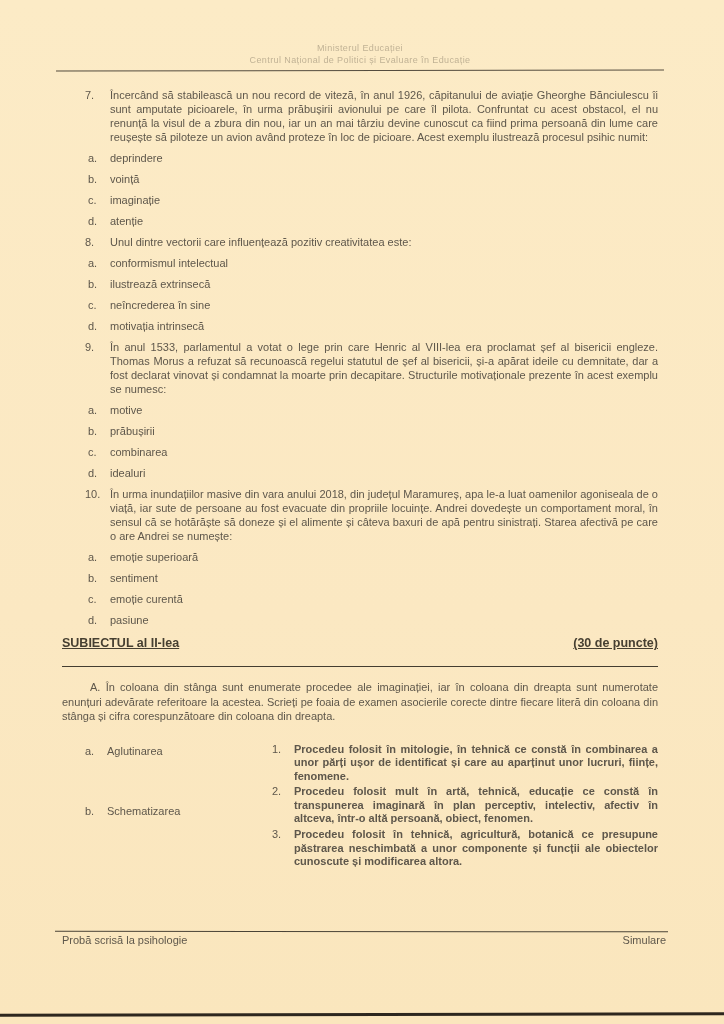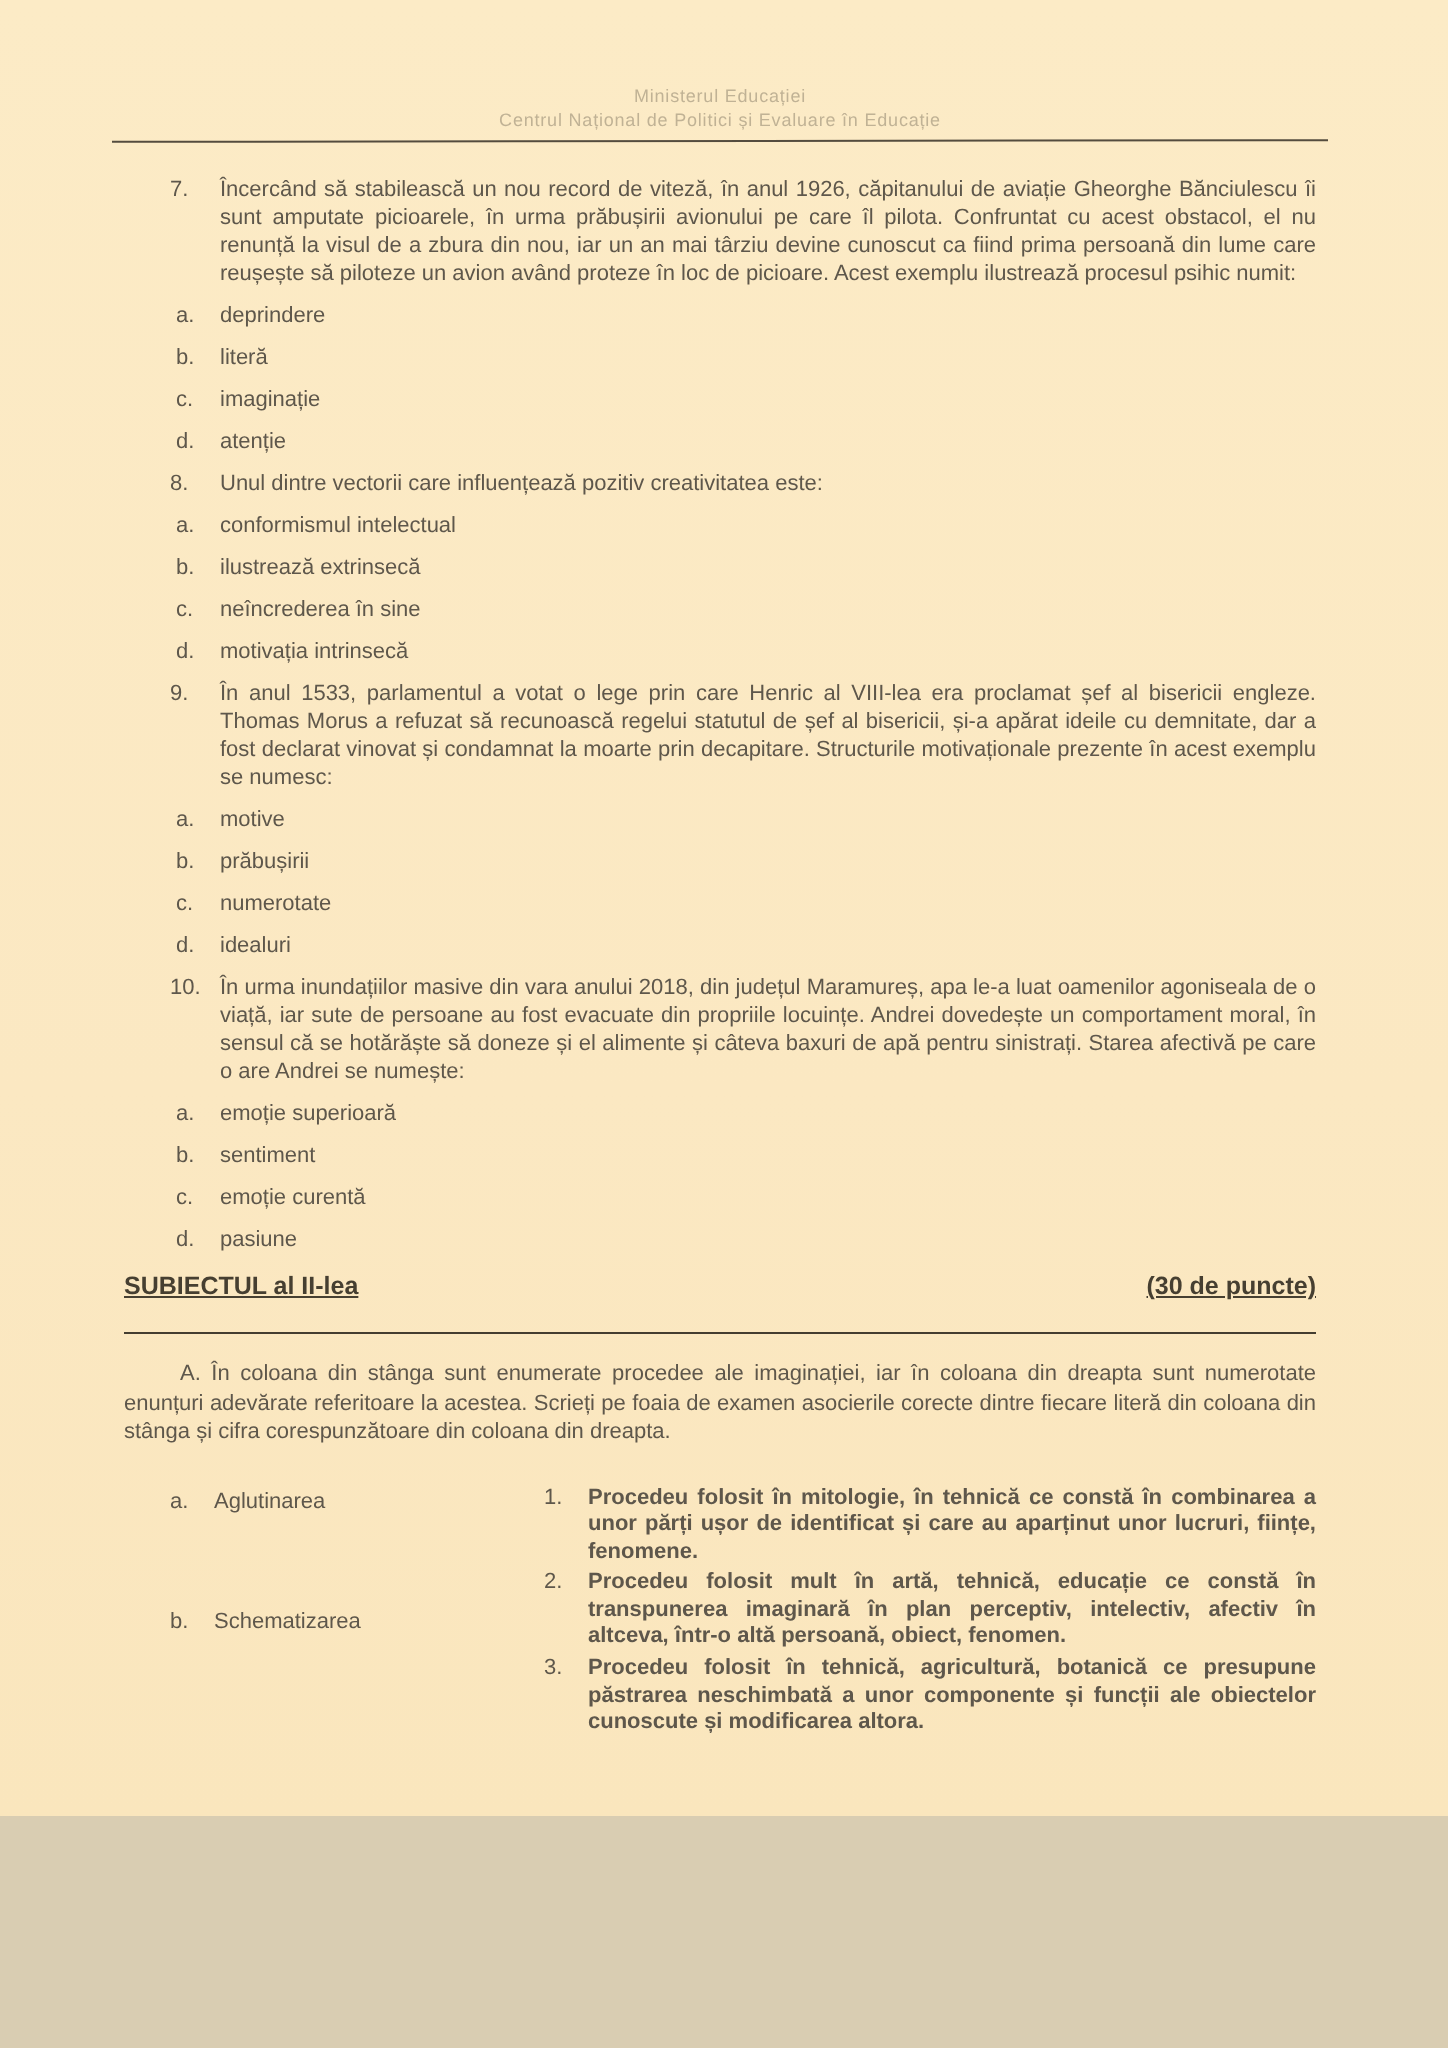--- a/index.html
+++ b/index.html
@@ -1,19 +1,19 @@
 <!DOCTYPE html>
 <html lang="ro"><head>
 <meta charset="utf-8">
 <style>
   html, body { margin: 0; padding: 0; background: #d9cdb2; }
   .page {
     position: relative;
     width: 724px;
-    height: 908px;
+    height: 1024px;
     margin: 0 auto;
     background: linear-gradient(180deg, #fcebc6 0%, #fbe8c2 60%, #fae6bd 100%);
     font-family: "Liberation Sans", sans-serif;
     color: #5e574b;
     overflow: hidden;
   }
   .content { position: absolute; left: 62px; right: 66px; top: 42px; }
 
   
   .hdr { text-align: center; color: #c0b295; font-size: 9px; line-height: 12px; letter-spacing: .4px; }
@@ -83,21 +83,21 @@
           <span class="q-num">7.</span>
           <span class="q-stem">Încercând să stabilească un nou record de viteză, în anul 1926, căpitanului de aviație Gheorghe Bănciulescu îi sunt amputate picioarele, în urma prăbușirii avionului pe care îl pilota. Confruntat cu acest obstacol, el nu renunță la visul de a zbura din nou, iar un an mai târziu devine cunoscut ca fiind prima persoană din lume care reușește să piloteze un avion având proteze în loc de picioare. Acest exemplu ilustrează procesul psihic numit:</span>
         </div>
         <div class="options">
           <div class="option">
             <span class="opt-letter">a.</span>
             <span class="opt-label">deprindere</span>
           </div>
           <div class="option">
             <span class="opt-letter">b.</span>
-            <span class="opt-label">literă</span>
+            <span class="opt-label">voință</span>
           </div>
           <div class="option">
             <span class="opt-letter">c.</span>
             <span class="opt-label">imaginație</span>
           </div>
           <div class="option">
             <span class="opt-letter">d.</span>
             <span class="opt-label">atenție</span>
           </div>
         </div>
@@ -137,21 +137,21 @@
           <div class="option">
             <span class="opt-letter">a.</span>
             <span class="opt-label">motive</span>
           </div>
           <div class="option">
             <span class="opt-letter">b.</span>
             <span class="opt-label">prăbușirii</span>
           </div>
           <div class="option">
             <span class="opt-letter">c.</span>
-            <span class="opt-label">numerotate</span>
+            <span class="opt-label">combinarea</span>
           </div>
           <div class="option">
             <span class="opt-letter">d.</span>
             <span class="opt-label">idealuri</span>
           </div>
         </div>
       </div>
 
       <div class="question">
         <div class="q-row">

